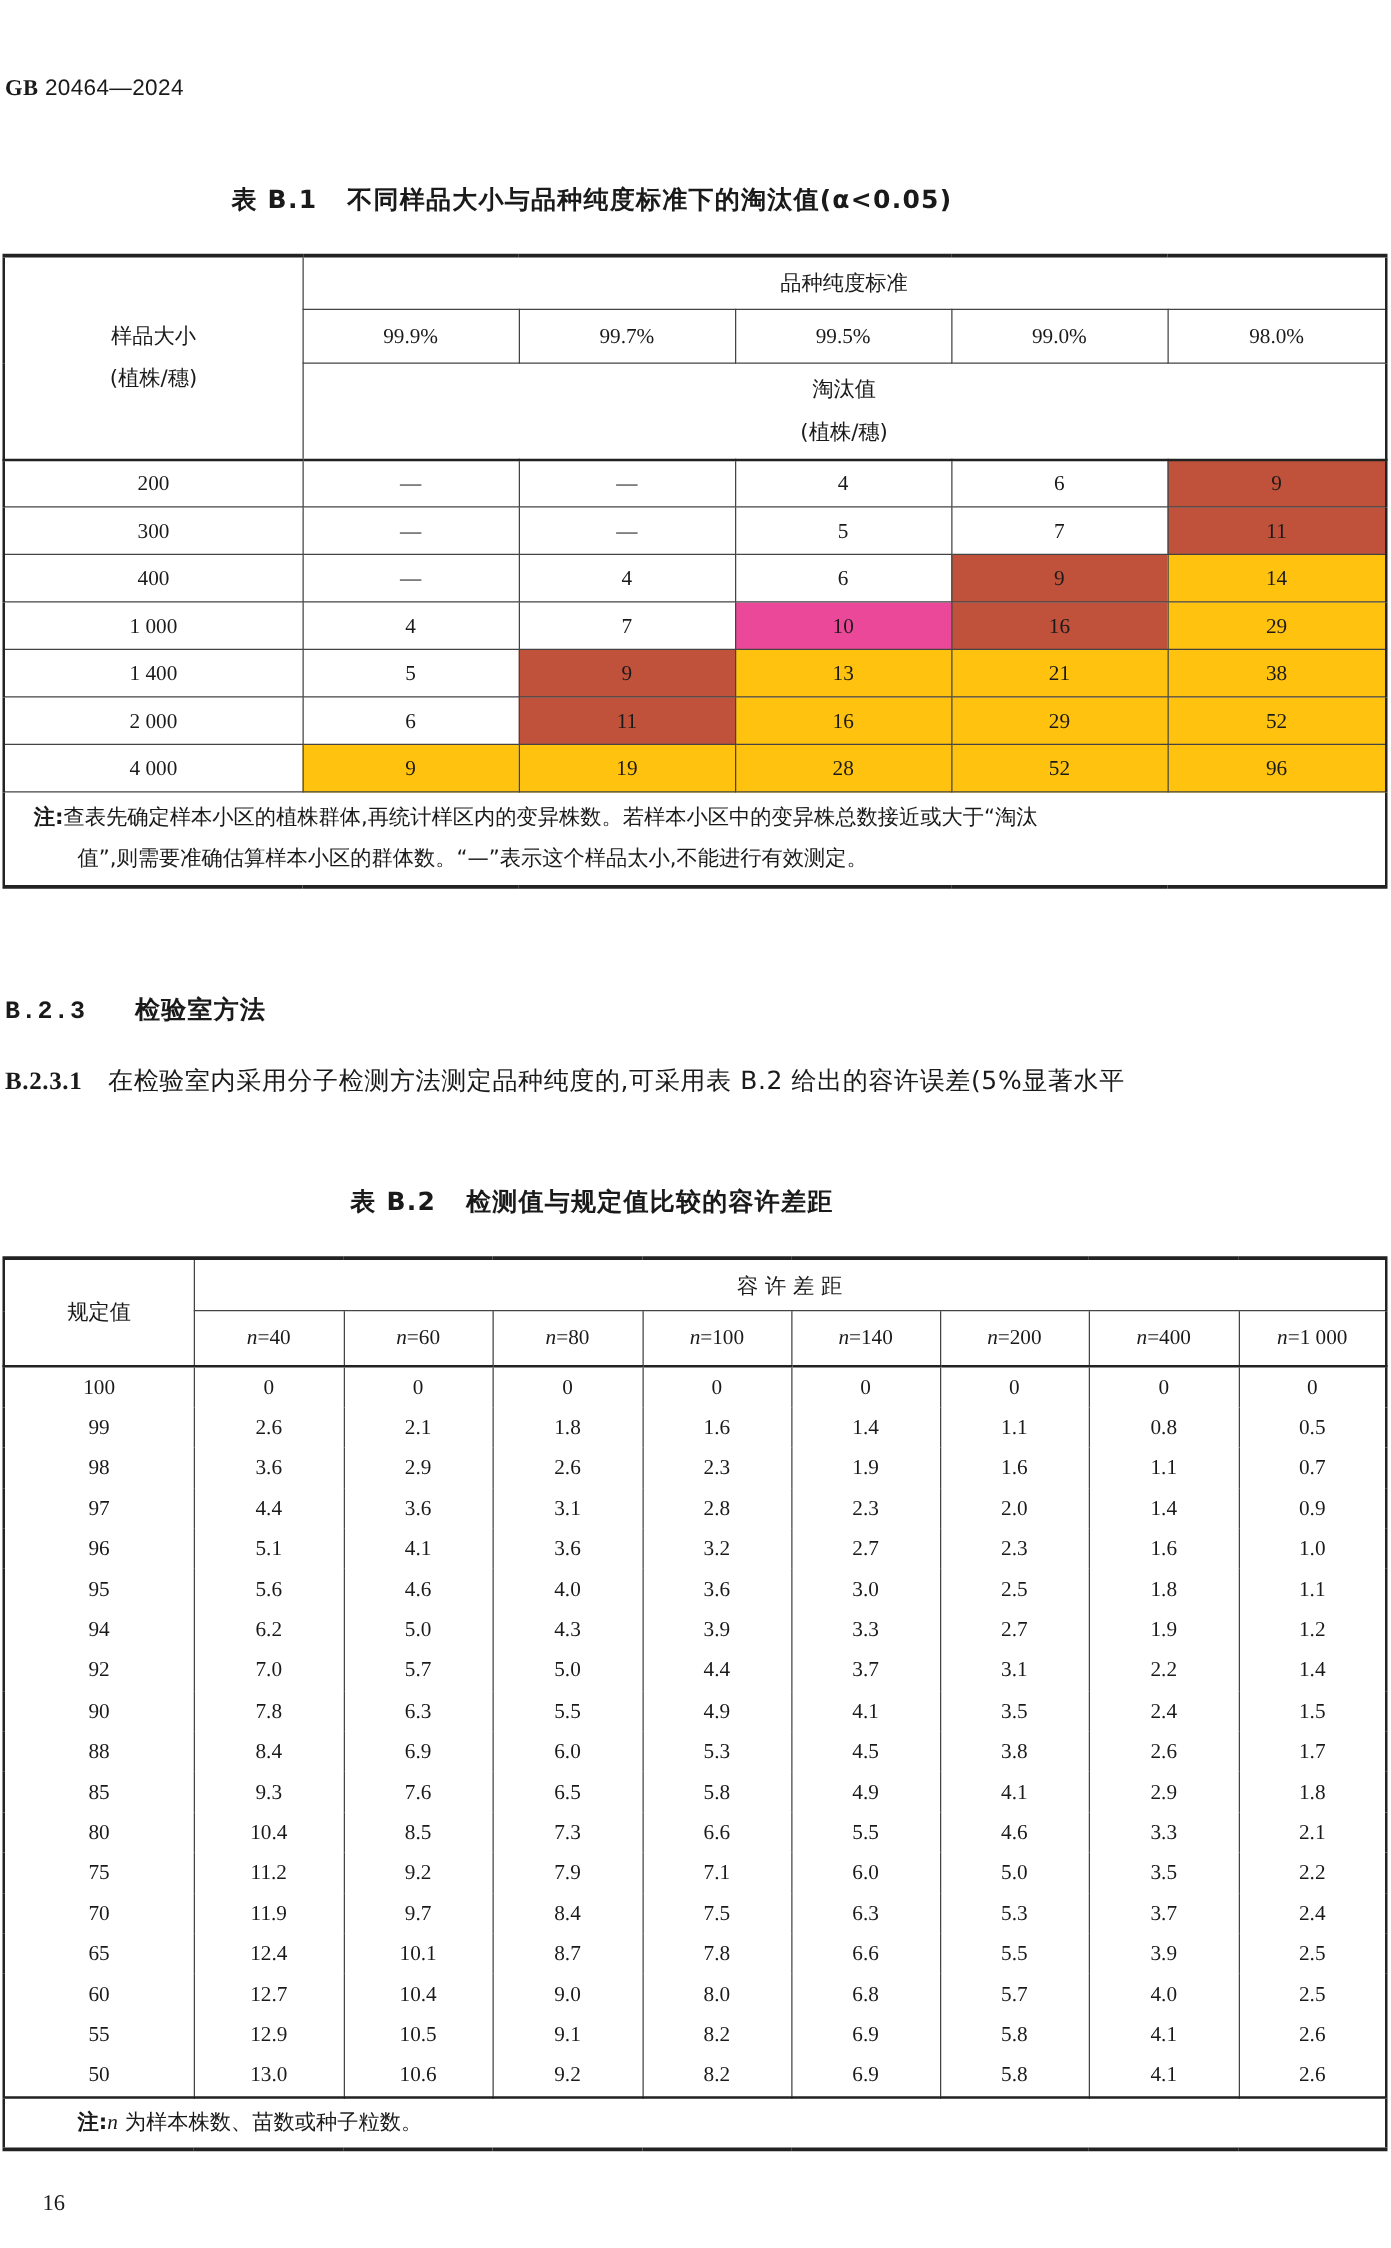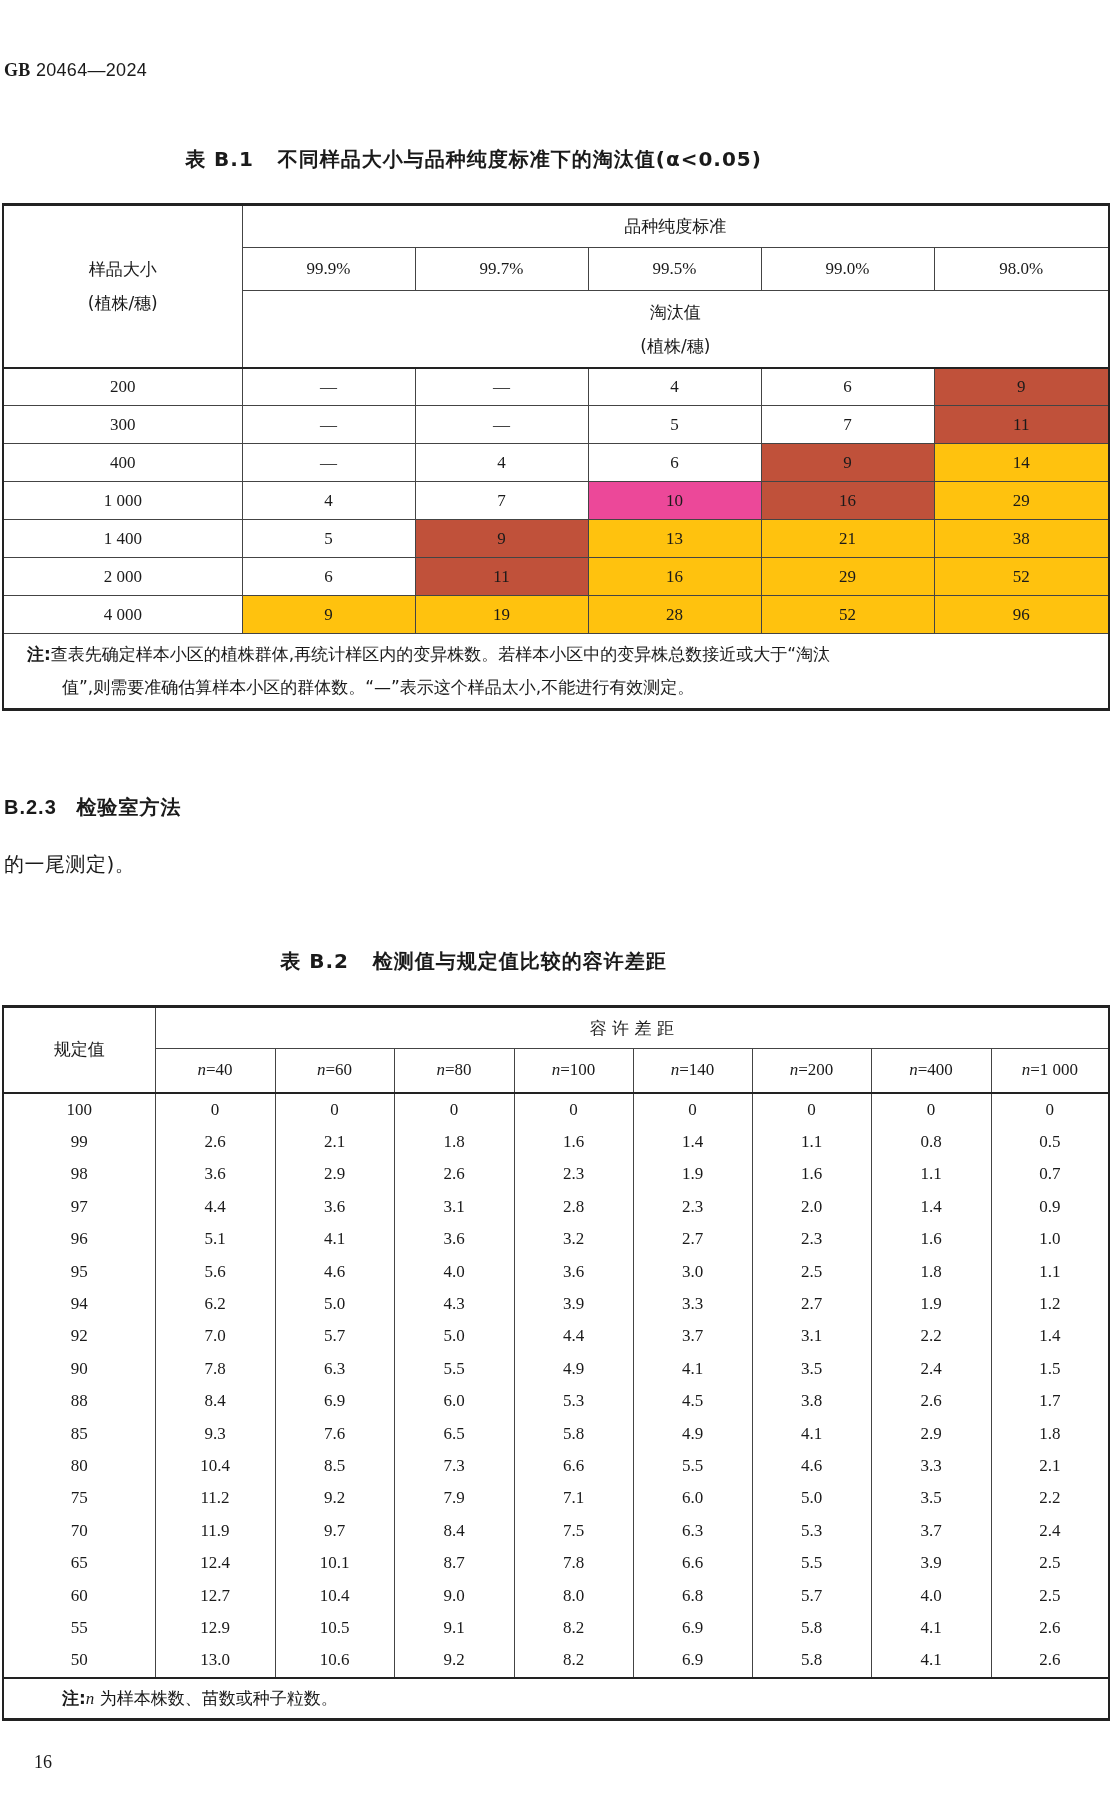--- a/index.html
+++ b/index.html
@@ -17,21 +17,21 @@
   .outer-top { border-top: 3px solid #222; }
   .outer-bottom { border-bottom: 3px solid #222; }
   .outer-left { border-left: 2px solid #222; }
   .outer-right { border-right: 2px solid #222; }
   .thick-bottom { border-bottom: 2.5px solid #222; }
   .red { background: #C0513A; }
   .yellow { background: #FFC20E; }
   .note { text-align: left; font-family: "DejaVu Sans", sans-serif; font-size: 17px; line-height: 33px; }
   .note b { font-weight: bold; }
   #t2 td.data { border-top: none; border-bottom: none; height: 32.4px; }
-  .heading { left: 4px; font-family: Liberation Sans, sans-serif; font-size: 20px; font-weight: bold; letter-spacing: 1px; text-align: center; }
+  .heading { left: 4px; font-family: Liberation Mono, monospace; font-size: 20px; font-weight: bold; letter-spacing: 1px; text-align: center; }
   .para { left: 4px; width: 1106px; font-family: "DejaVu Sans", sans-serif; font-size: 20px; line-height: 36px; letter-spacing: 0.5px; }
   .para b { font-family: "Liberation Serif", serif; }
   .page-num { left: 34px; top: 1752px; font-size: 18px; font-family: "Liberation Serif", serif; }
   i.n { font-style: italic; font-family: "Liberation Serif", serif; }
 </style>
 </head>
 <body>
 
 <div class="abs doc-id">
   <b>GB</b>
@@ -138,21 +138,21 @@
       <div>值”,则需要准确估算样本小区的群体数。“—”表示这个样品太小,不能进行有效测定。</div>
     </td>
   </tr>
 </tbody>
   </table>
 
 <div class="abs heading" style="top:794px;">
   <span>B.2.3</span>&nbsp;&nbsp;&nbsp;<span>检验室方法</span>
 </div>
 <div class="abs para" style="top:846px;">
-  <div>的一尾测定)。</div>
+  <div><b>B.2.3.1</b>&nbsp;&nbsp;&nbsp;<span>在检验室内采用分子检测方法测定品种纯度的,可采用表 B.2 给出的容许误差(5%显著水平</span></div>
 </div>
 
 <div class="abs caption" style="top:948px;">
   <span>表 B.2</span>&nbsp;&nbsp;&nbsp;<span>检测值与规定值比较的容许差距</span>
 </div>
 
 <table id="t2" style="left:2px; top:1005px; width:1106px;">
   <colgroup>
     <col style="width:152px">
       <col style="width:120px">

